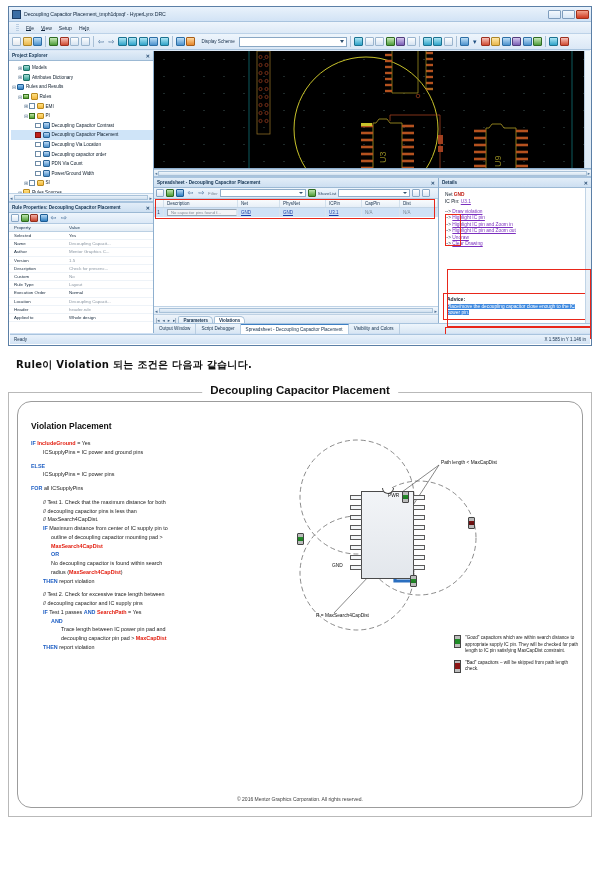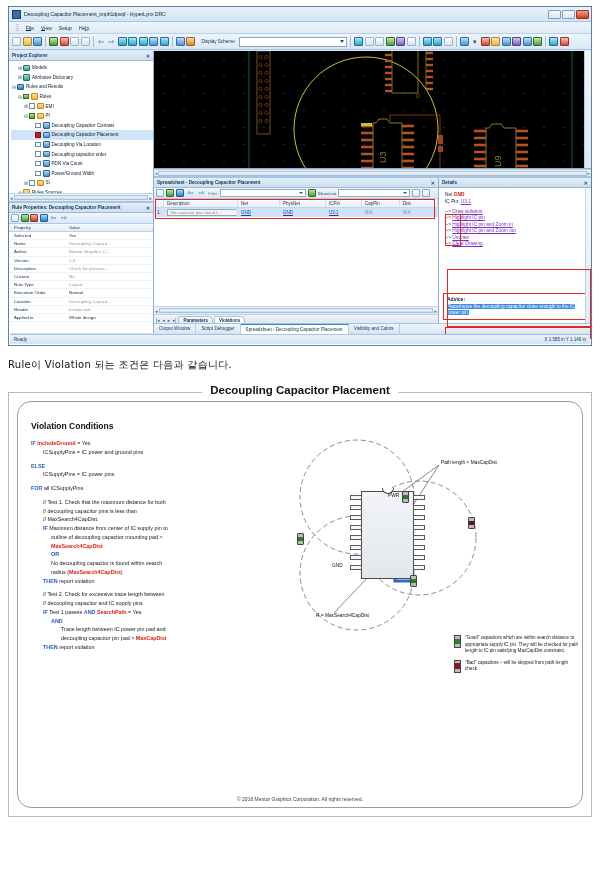--- a/index.html
+++ b/index.html
@@ -213,22 +213,22 @@
     display:flex; align-items:center; border-right:1px solid #b8cde1; }
   .btab.active { background:#fff; border-top:1.5px solid #3c7fc4; }
 
   .statusbar { position:absolute; left:1px; right:1px; bottom:1px; height:10px;
     display:flex; align-items:center; padding:0 4px;
     background:linear-gradient(#e9f2fb,#d3e3f4); border-top:1px solid #a9c4de;
     font-size:4.5px; color:#16304c; }
   .statusbar .coords { margin-left:auto; }
 
   
-  .kr-line { position:absolute; left:8px; top:358px; font-size:10px; color:#111;
-     font-family:"DejaVu Sans", sans-serif; letter-spacing:0.3px;}
+  .kr-line { position:absolute; left:16px; top:358px; font-size:10px; color:#111;
+     font-family:"DejaVu Sans", sans-serif; letter-spacing:0.3px;font-weight:bold;}
 
   
   .slide { position:absolute; left:8px; top:392px; width:584px; height:425px;
      border:1px solid #b9b9b9; background:#fff; }
   .slide-title { position:absolute; left:50%; transform:translateX(-50%); top:-9px;
      background:#fff; padding:0 8px; font-size:11.5px; font-weight:bold; color:#111;
      white-space:nowrap; }
   .slide-frame { position:absolute; left:8px; top:8px; right:8px; bottom:8px;
      border:1px solid #9c9c9c; border-radius:14px; }
 
@@ -739,21 +739,21 @@
     <span class="coords">X 1.585 in  Y 1.146 in</span>
   </div>
 </div>
 
 <div class="kr-line">Rule이 Violation 되는 조건은 다음과 같습니다.</div>
 
 <div class="slide">
   <div class="slide-frame"></div>
   <div class="slide-title">Decoupling Capacitor Placement</div>
 
-  <div class="vc-title">Violation Conditions</div>
+  <div class="vc-title">Violation Placement</div>
   <div class="code" id="code-block">
       <div class="i0"><span class="kw">IF </span><span class="kwr">IncludeGround</span><span> = Yes</span></div>
       <div class="i1"><span>ICSupplyPins = IC power and ground pins</span></div>
       <div class="sp"></div>
       <div class="i0"><span class="kw">ELSE</span></div>
       <div class="i1"><span>ICSupplyPins = IC power pins</span></div>
       <div class="sp"></div>
       <div class="i0"><span class="kw">FOR </span><span>all ICSupplyPins</span></div>
       <div class="sp"></div>
       <div class="i1"><span>// Test 1. Check that the maximum distance for both</span></div>

